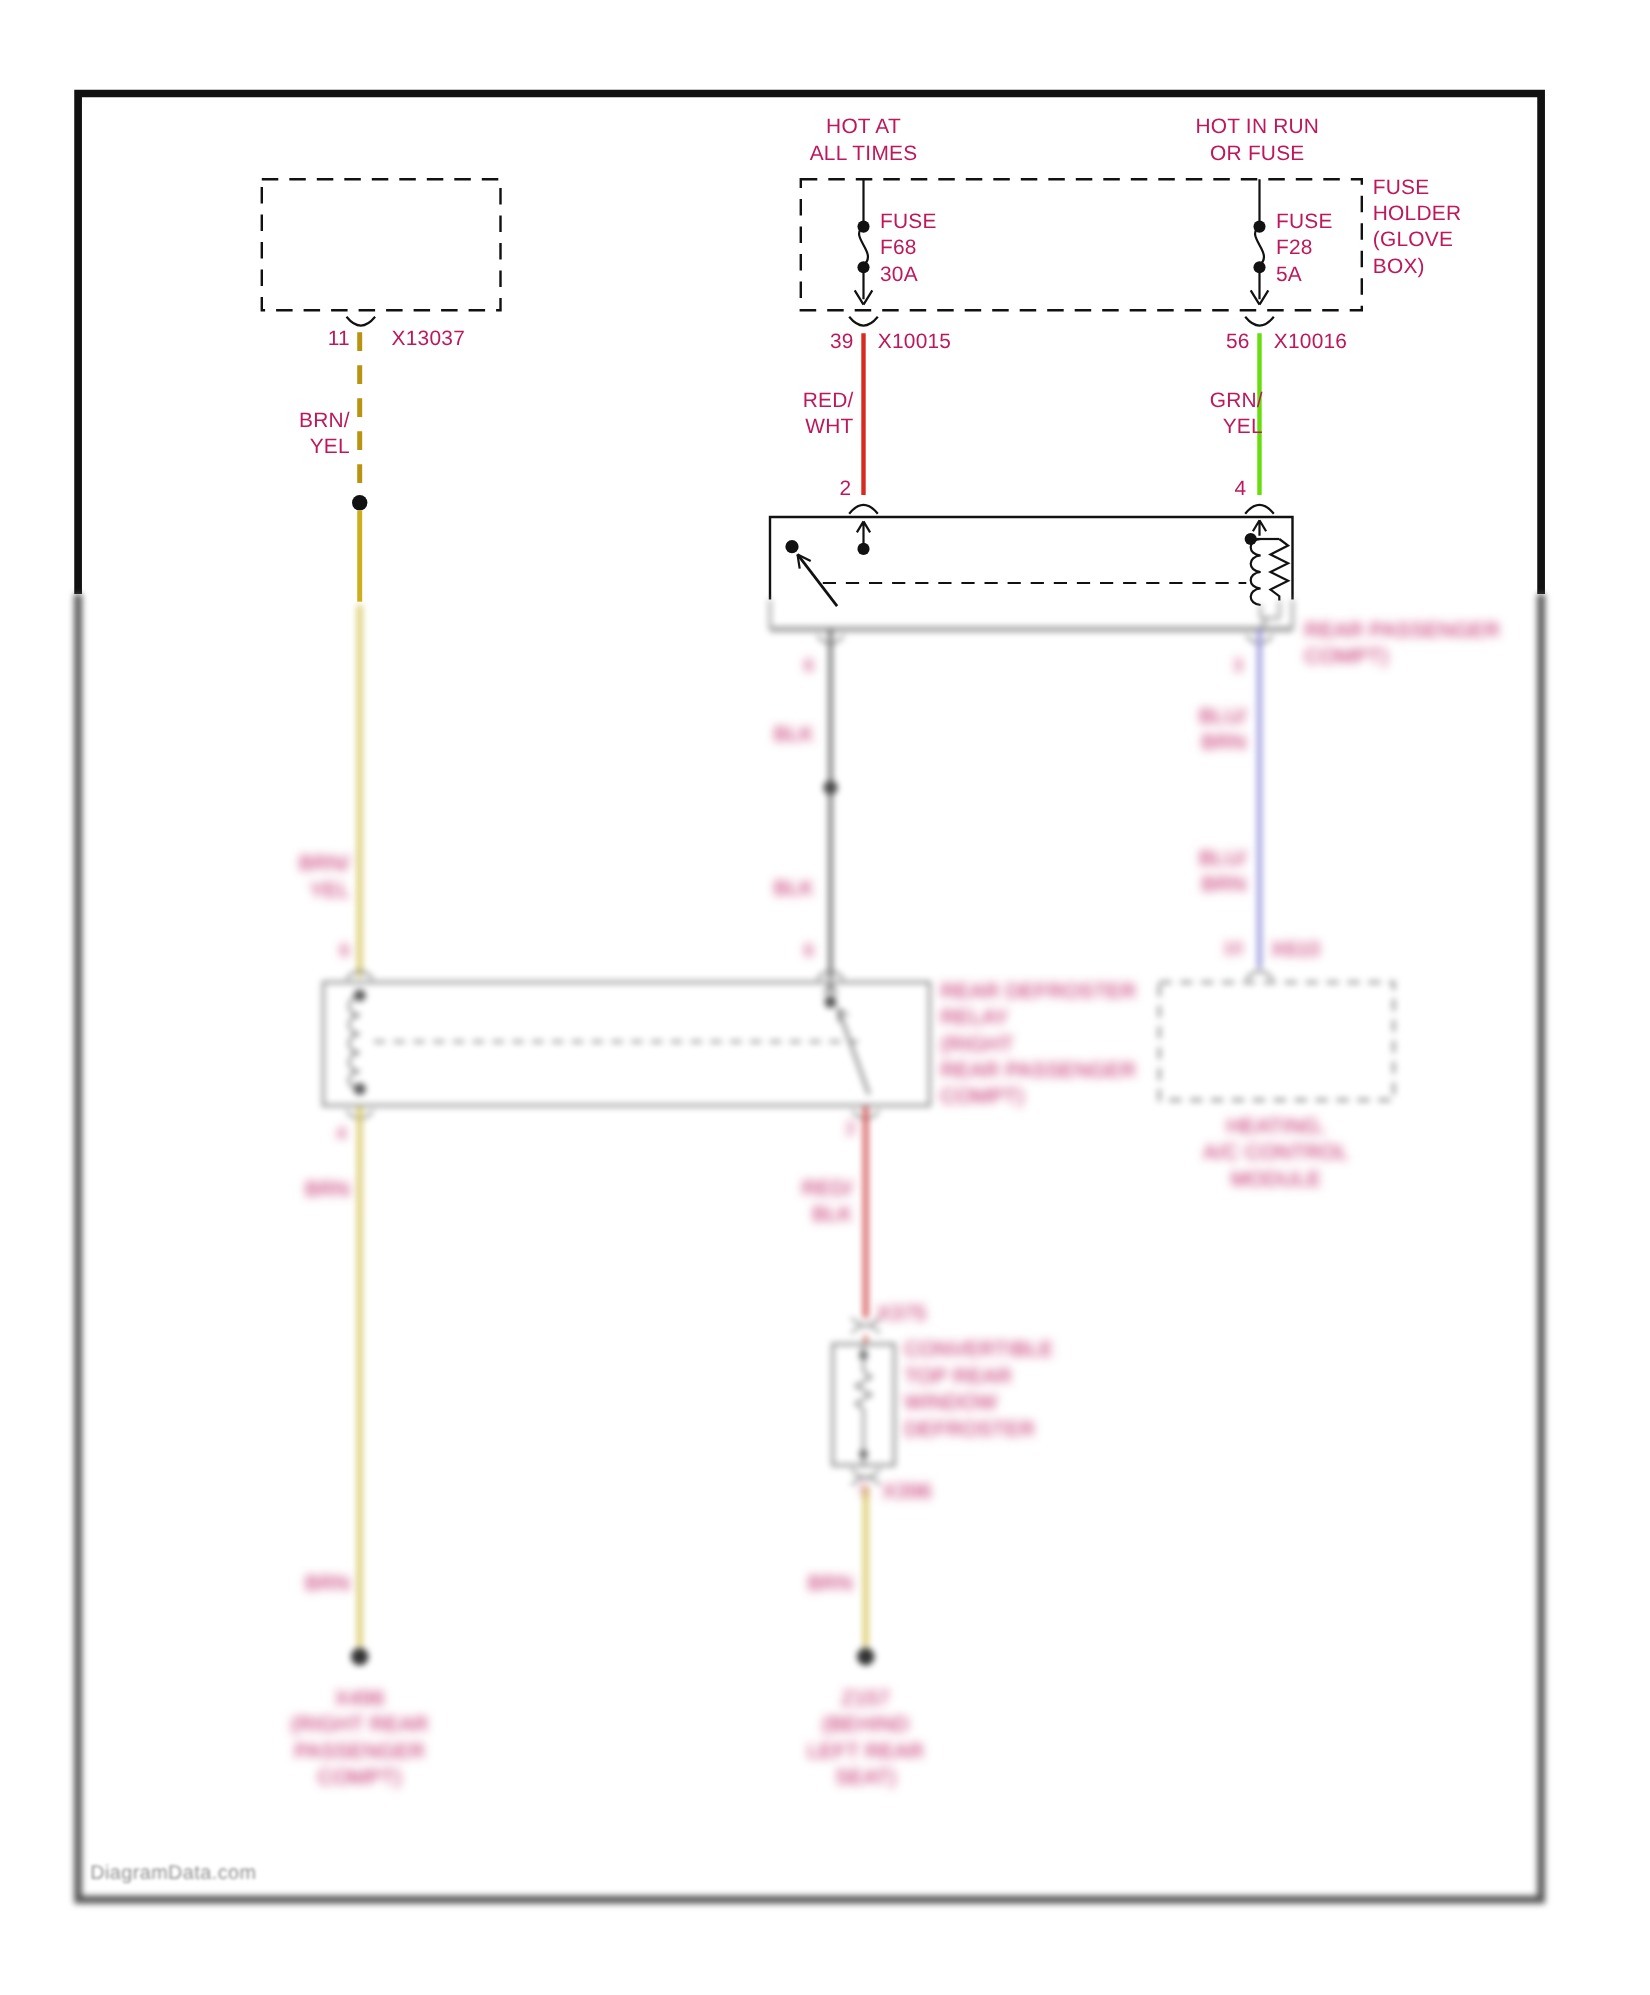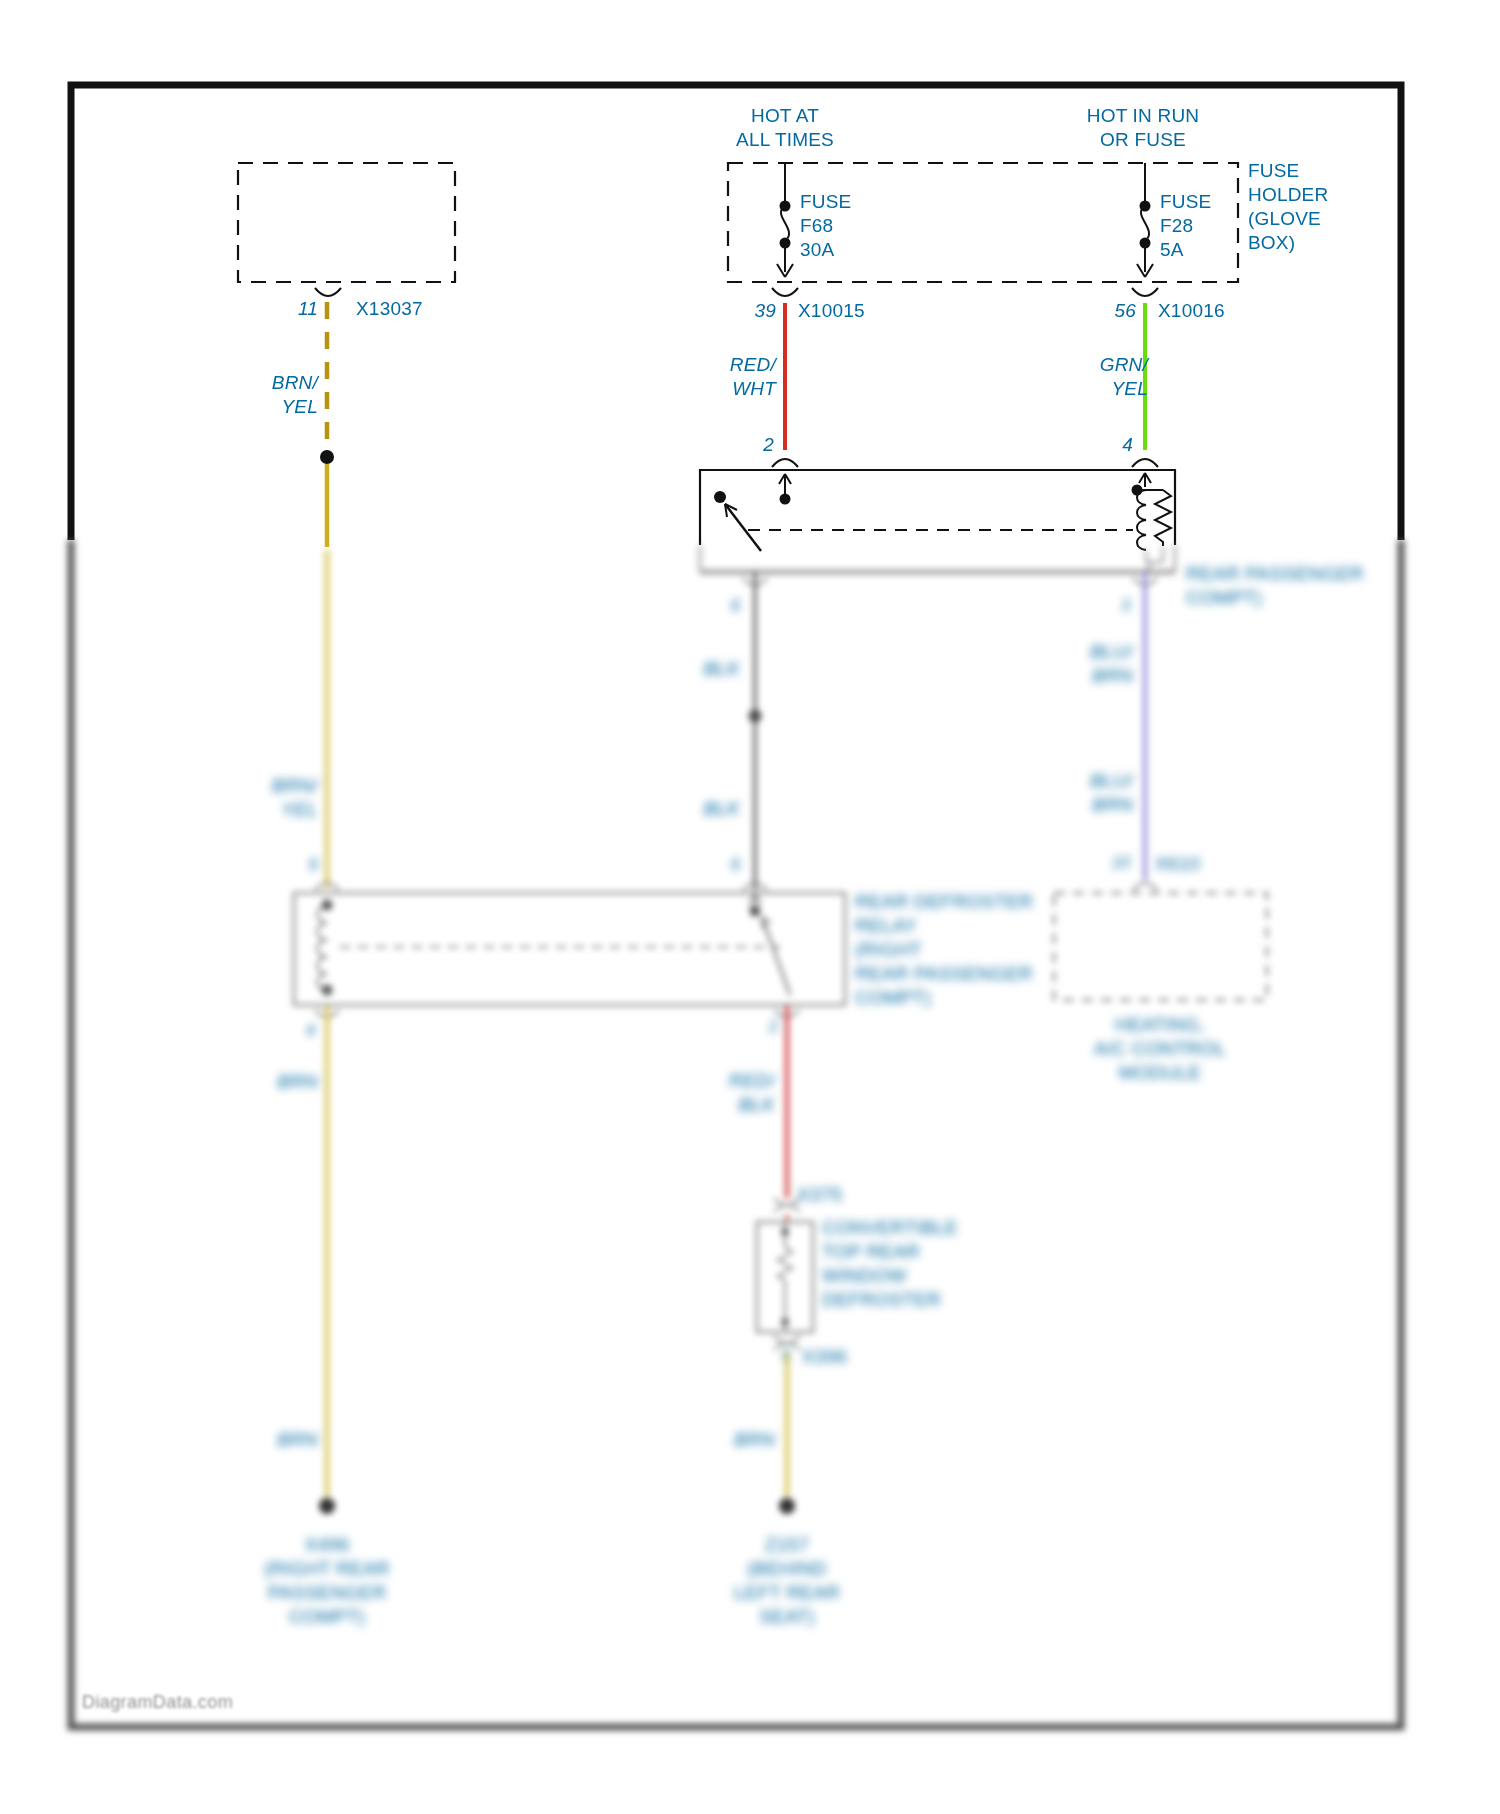--- a/index.html
+++ b/index.html
@@ -1,21 +1,21 @@
 <!DOCTYPE html>
 <html><head>
 <meta charset="utf-8">
 <style>
   html,body{margin:0;padding:0;background:#ffffff;}
   #stage{position:relative;width:1500px;height:1814px;background:#fff;overflow:hidden;
          font-family:"Liberation Sans",sans-serif;}
   svg{position:absolute;left:0;top:0;}
-  .lbl{position:absolute;font-size:19px;line-height:24px;color:#0369a1;
+  .lbl{position:absolute;font-size:19px;line-height:24px;color:#be185d;
        white-space:pre-line;letter-spacing:0.2px;}
-  .ra{text-align:right;font-style:italic;}
+  .ra{text-align:right;}
   .ctr{text-align:center;}
   .small{font-size:16px;line-height:18px;}
   #blur-text{position:absolute;left:0;top:0;width:1500px;height:1814px;
              filter:blur(4.2px);pointer-events:none;}
   #sharp-text{position:absolute;left:0;top:0;width:1500px;height:1814px;}
   .wm{position:absolute;font-size:18px;color:#8f8f8f;filter:blur(1.4px);letter-spacing:0.4px;}
 </style>
 </head>
 <body>
 

